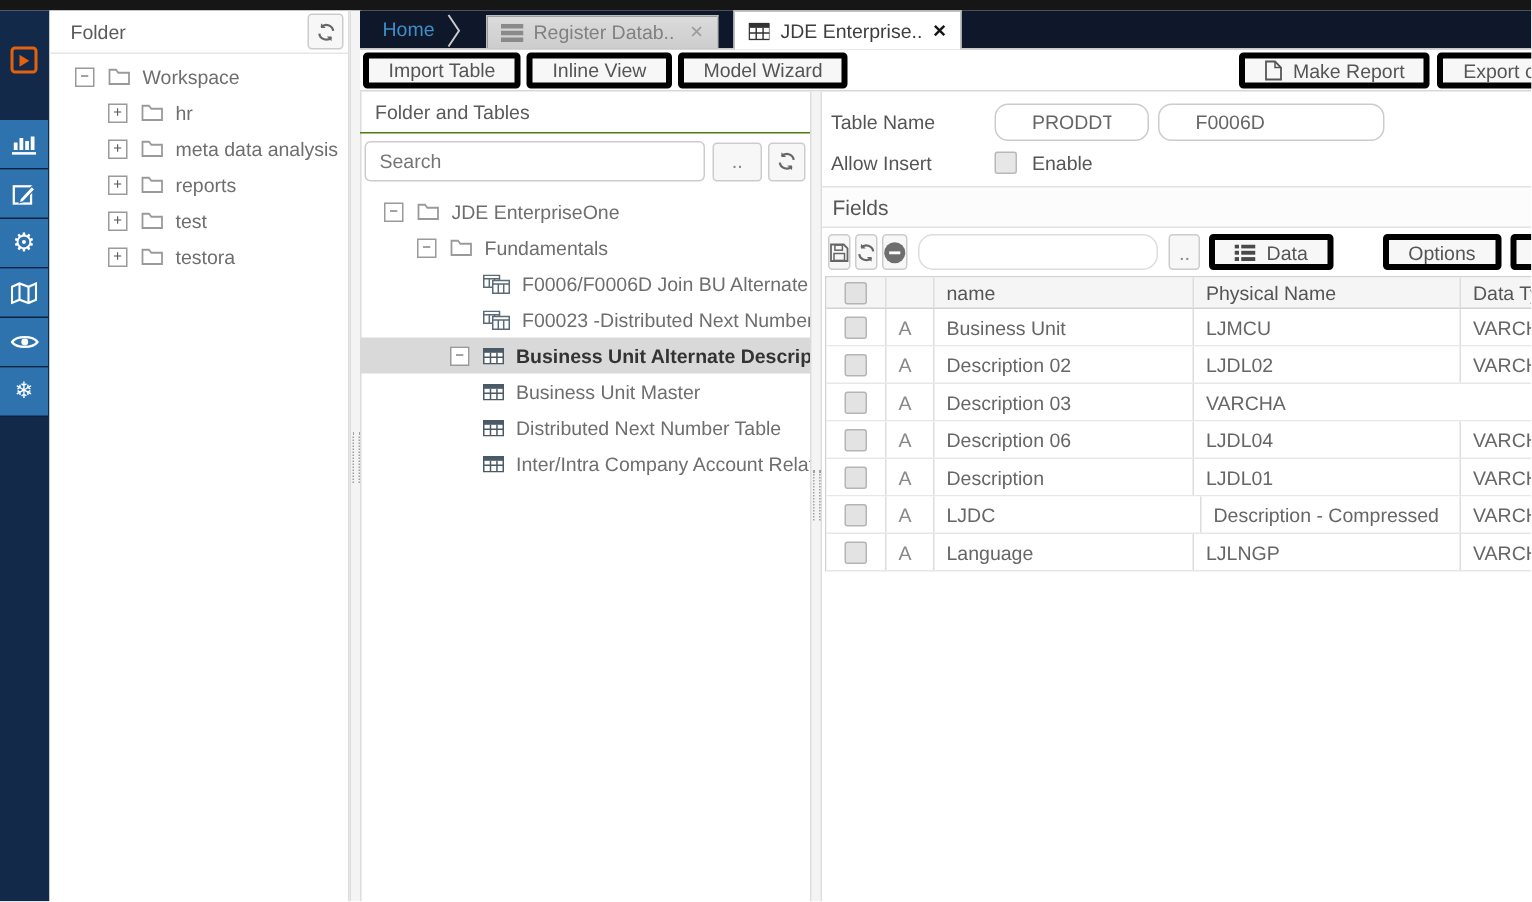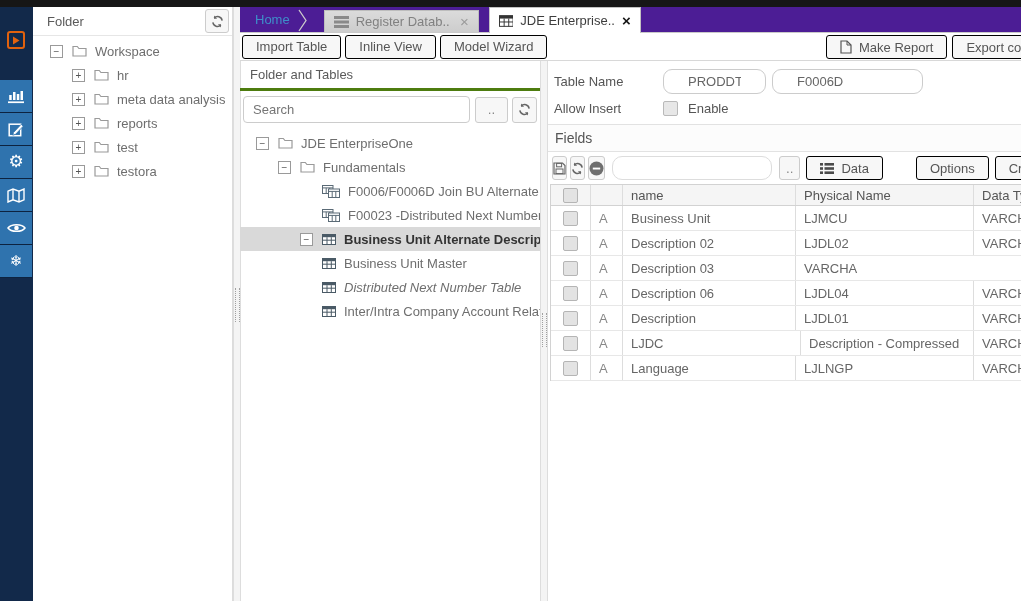--- a/index.html
+++ b/index.html
@@ -24,42 +24,42 @@
     align-items:center;justify-content:center;cursor:pointer;box-sizing:border-box}
   .fp-ref{width:24px;height:24px}
   
   .split{position:absolute;top:7px;width:6px;height:594px;background:#f4f4f4;
     border-left:1px solid #ddd;border-right:1px solid #ddd;box-sizing:content-box}
   .handle{position:absolute;left:1px;width:3px;height:34px;
     border-left:1px dotted #a0a0a0;border-right:1px dotted #a0a0a0;cursor:col-resize}
   
   .main{position:absolute;left:240px;top:7px;width:781px;height:594px}
   .tabbar{height:25px;display:flex;align-items:flex-end;border-bottom:1px solid #c9c9c9;
-    background:#4c1d95;position:relative}
+    background:#0f172a;position:relative}
   .home{color:#3e8ec9;margin:0 4px 5px 15px;cursor:pointer;text-decoration:none}
   .chev{margin:0 4px;display:flex;align-items:flex-end}
   .tab{display:flex;align-items:center;gap:7px;padding:0 9px;box-sizing:border-box;cursor:pointer;
     white-space:nowrap;overflow:hidden}
   .tab.inactive{width:155px;height:22px;background:linear-gradient(#dbdbdb,#cdcdcd);
     border:1px solid #bdbdbd;border-bottom:none;color:#818181;margin-left:12px}
   .tab.active{width:152px;height:26px;background:#fff;border:1px solid #c2c2c2;border-bottom:none;
     color:#3d3d3d;margin-left:10px;margin-bottom:-1px;position:relative;z-index:2}
   .tab .x{margin-left:auto;color:#9b9b9b;font-size:15px;line-height:15px}
   .tab.active .x{color:#161616;font-weight:bold}
   .toolbar{height:28px;display:flex;align-items:center;gap:4px;padding-left:2px;background:#fff;
     border-bottom:1px solid #d8d8d8;position:relative;box-sizing:border-box}
-  .btn{height:24px;padding:0 13px;background:#f7f7f7;border:1px solid #000000;border-radius:3px;
+  .btn{height:24px;padding:0 13px;background:#f7f7f7;border:4px solid #000000;border-radius:3px;
     display:inline-flex;align-items:center;gap:7px;color:#555;cursor:pointer;box-sizing:border-box;
     white-space:nowrap;font-size:13px}
   .tb-right{position:absolute;left:586px;top:2px;display:flex;gap:5px}
   .btn.export{min-width:100px}
   
   .content{display:flex;height:540px}
   .tables-pane{width:300px;overflow:hidden;display:flex;flex-direction:column;flex:none}
-  .pane-head{height:27px;line-height:27px;padding-left:10px;border-bottom:3px solid #4d7c0f;
+  .pane-head{height:27px;line-height:27px;padding-left:10px;border-bottom:1px solid #4d7c0f;
     color:#5a5a5a;flex:none}
   .search-row{display:flex;align-items:center;padding:5px 3px;flex:none}
   .search{flex:1;height:27px;border:1px solid #ccc;border-radius:4px;padding:0 9px;color:#777;
     box-sizing:border-box;font:13px "Liberation Sans",sans-serif;outline:none;min-width:0}
   .dots{width:33px;height:26px;margin-left:5px;color:#888}
   .sref{width:25px;height:26px;margin-left:4px}
   .tree{padding-top:3px}
   .trow{height:24px;display:flex;align-items:center;white-space:nowrap;color:#6e6e6e;cursor:pointer}
   .trow.selected{background:#d9d9d9;color:#333;font-weight:bold}
   .tw{width:14px;margin-right:8px;flex:none;display:flex}
@@ -365,21 +365,21 @@
               <span class="tw"></span>
               <span class="ticon">
                 <svg width="14" height="11" viewBox="0 0 14 11">
                   <rect x="0.5" y="0.5" width="13" height="10" fill="#fff" stroke="#4a5a66"></rect>
                   <rect x="0.5" y="0.5" width="13" height="2.7" fill="#4a5a66"></rect>
                   <path d="M0.5 6.2h13M5 3.2v7.3M9.3 3.2v7.3" stroke="#4a5a66" fill="none"></path>
                 </svg>
               </span>
               <span class="tlabel">Business Unit Master</span>
             </div>
-            <div class="trow" style="padding-left: 60px; font-style: italic;">
+            <div class="trow" style="padding-left: 60px;">
               <span class="tw"></span>
               <span class="ticon">
                 <svg width="14" height="11" viewBox="0 0 14 11">
                   <rect x="0.5" y="0.5" width="13" height="10" fill="#fff" stroke="#4a5a66"></rect>
                   <rect x="0.5" y="0.5" width="13" height="2.7" fill="#4a5a66"></rect>
                   <path d="M0.5 6.2h13M5 3.2v7.3M9.3 3.2v7.3" stroke="#4a5a66" fill="none"></path>
                 </svg>
               </span>
               <span class="tlabel">Distributed Next Number Table</span>
             </div>

